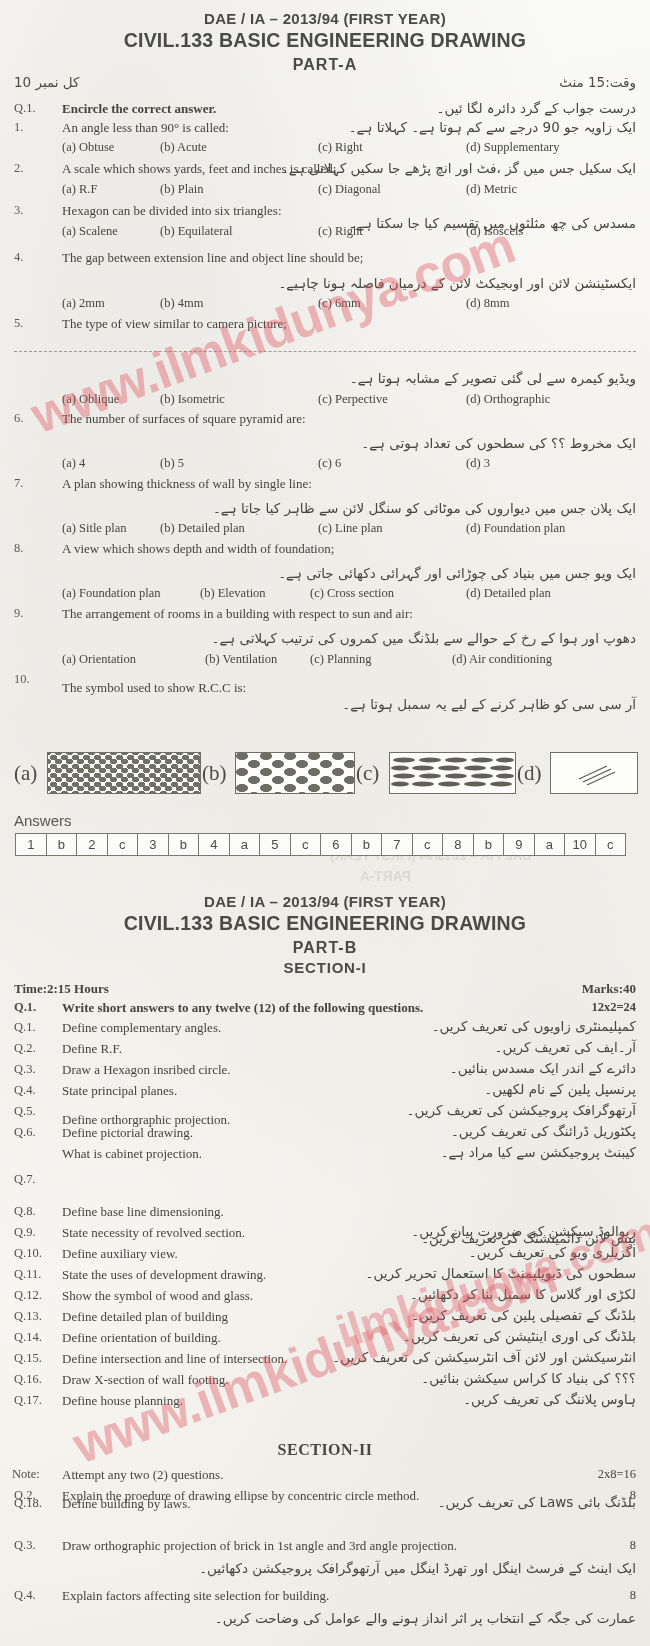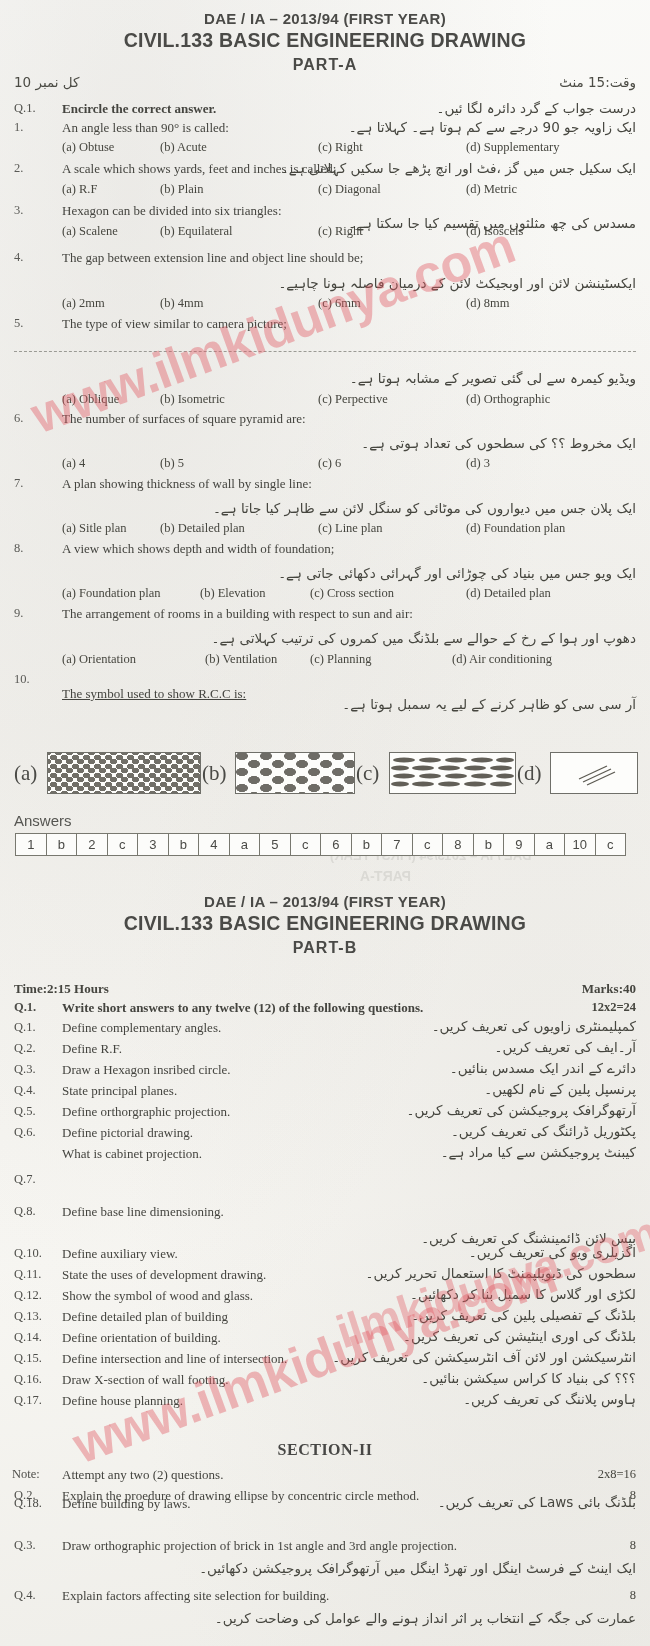--- a/index.html
+++ b/index.html
@@ -307,21 +307,21 @@
   </div>
   <div class="opts" style="top:652px;height:16px;">
     <span style="left:62px;text-align:center;">(a) Orientation</span>
     <span style="left:205px;">(b) Ventilation</span>
     <span style="left:310px;">(c) Planning</span>
     <span style="left:452px;">(d) Air conditioning</span>
   </div>
 
   <div class="row" style="position:absolute;top:672px;height:18px;">
     <span class="num" style="top:0;">10.</span>
-    <span class="eng" style="top:14px;text-decoration:underline;">The symbol used to show R.C.C is:</span>
+    <span class="eng" style="top:8px;">The symbol used to show R.C.C is:</span>
     <span class="urdu" style="top:24px;">آر سی سی کو ظاہر کرنے کے لیے یہ سمبل ہوتا ہے۔</span>
   </div>
 
   <div class="symrow">
     <span class="paren" style="left:14px;top:13px;">(a)</span>
     <div class="sbox" style="left:47px;top:4px;width:152px;height:40px;">
       <div class="dots-fine"></div>
     </div>
 
     <span class="paren" style="left:202px;top:13px;">(b)</span>
@@ -393,20 +393,21 @@
       <td>a</td>
       <td>10</td>
       <td>c</td>
     </tr>
   </tbody>
     </table>
 
   <div class="hdr hdr-line1" style="position:absolute;left:0;top:893px;width:650px;">DAE / IA – 2013/94 (FIRST YEAR)</div>
   <div class="hdr hdr-line2" style="position:absolute;left:0;top:910px;width:650px;">CIVIL.133 BASIC ENGINEERING DRAWING</div>
   <div class="hdr hdr-part" style="position:absolute;left:0;top:934px;width:650px;">PART-B</div>
+  <div class="hdr hdr-sec" style="position:absolute;left:0;top:955px;width:650px;">SECTION-I</div>
 
   <div style="position:absolute;left:14px;top:981px;font-size:13px;font-weight:700;color:#45453f;">Time:2:15 Hours</div>
   <div style="position:absolute;right:14px;top:981px;font-size:13px;font-weight:700;color:#45453f;">Marks:40</div>
 
   <div class="row" style="position:absolute;top:1000px;height:18px;">
     <span class="qnum bold" style="top:0;">Q.1.</span>
     <span class="eng bold" style="top:0;">Write short answers to any twelve (12) of the following questions.</span>
     <span class="marks bold" style="top:0;">12x2=24</span>
   </div>
 
@@ -425,38 +426,43 @@
     <span class="eng" style="top:0;">Draw a Hexagon insribed circle.</span>
     <span class="urdu" style="top:-2px;">دائرے کے اندر ایک مسدس بنائیں۔</span>
   </div>
   <div class="row" style="position:absolute;top:1083px;height:18px;">
     <span class="qnum" style="top:0;">Q.4.</span>
     <span class="eng" style="top:0;">State principal planes.</span>
     <span class="urdu" style="top:-2px;">پرنسپل پلین کے نام لکھیں۔</span>
   </div>
   <div class="row" style="position:absolute;top:1104px;height:18px;">
     <span class="qnum" style="top:0;">Q.5.</span>
-    <span class="eng" style="top:0;text-align:center;">Define orthorgraphic projection.</span>
+    <span class="eng" style="top:8px;text-align:center;">Define orthorgraphic projection.</span>
     <span class="urdu" style="top:-2px;">آرتھوگرافک پروجیکشن کی تعریف کریں۔</span>
   </div>
   <div class="row" style="position:absolute;top:1125px;height:18px;">
     <span class="qnum" style="top:0;">Q.6.</span>
     <span class="eng" style="top:0;">Define pictorial drawing.</span>
     <span class="urdu" style="top:-2px;">پکٹوریل ڈرائنگ کی تعریف کریں۔</span>
   </div>
   <div class="row" style="position:absolute;top:1146px;height:18px;">
     <span class="qnum" style="top:0;margin-top:26px;">Q.7.</span>
     <span class="eng" style="top:0;">What is cabinet projection.</span>
     <span class="urdu" style="top:-2px;">کیبنٹ پروجیکشن سے کیا مراد ہے۔</span>
   </div>
 
   <div class="row" style="position:absolute;top:1204px;height:18px;">
     <span class="qnum" style="top:0;">Q.8.</span>
     <span class="eng" style="top:0;">Define base line dimensioning.</span>
     <span class="urdu" style="top:-2px;margin-top:28px;">بیس لائن ڈائمینشنگ کی تعریف کریں۔</span>
+  </div>
+  <div class="row" style="position:absolute;top:1225px;height:18px;">
+    <span class="qnum" style="top:0;">Q.9.</span>
+    <span class="eng" style="top:0;">State necessity of revolved section.</span>
+    <span class="urdu" style="top:-2px;">ریوالوڈ سیکشن کی ضرورت بیان کریں۔</span>
   </div>
   <div class="row" style="position:absolute;top:1246px;height:18px;">
     <span class="qnum" style="top:0;">Q.10.</span>
     <span class="eng" style="top:0;">Define auxiliary view.</span>
     <span class="urdu" style="top:-2px;">اگزیلری ویو کی تعریف کریں۔</span>
   </div>
   <div class="row" style="position:absolute;top:1267px;height:18px;">
     <span class="qnum" style="top:0;">Q.11.</span>
     <span class="eng" style="top:0;">State the uses of development drawing.</span>
     <span class="urdu" style="top:-2px;">سطحوں کی ڈیویلپمنٹ کا استعمال تحریر کریں۔</span>

